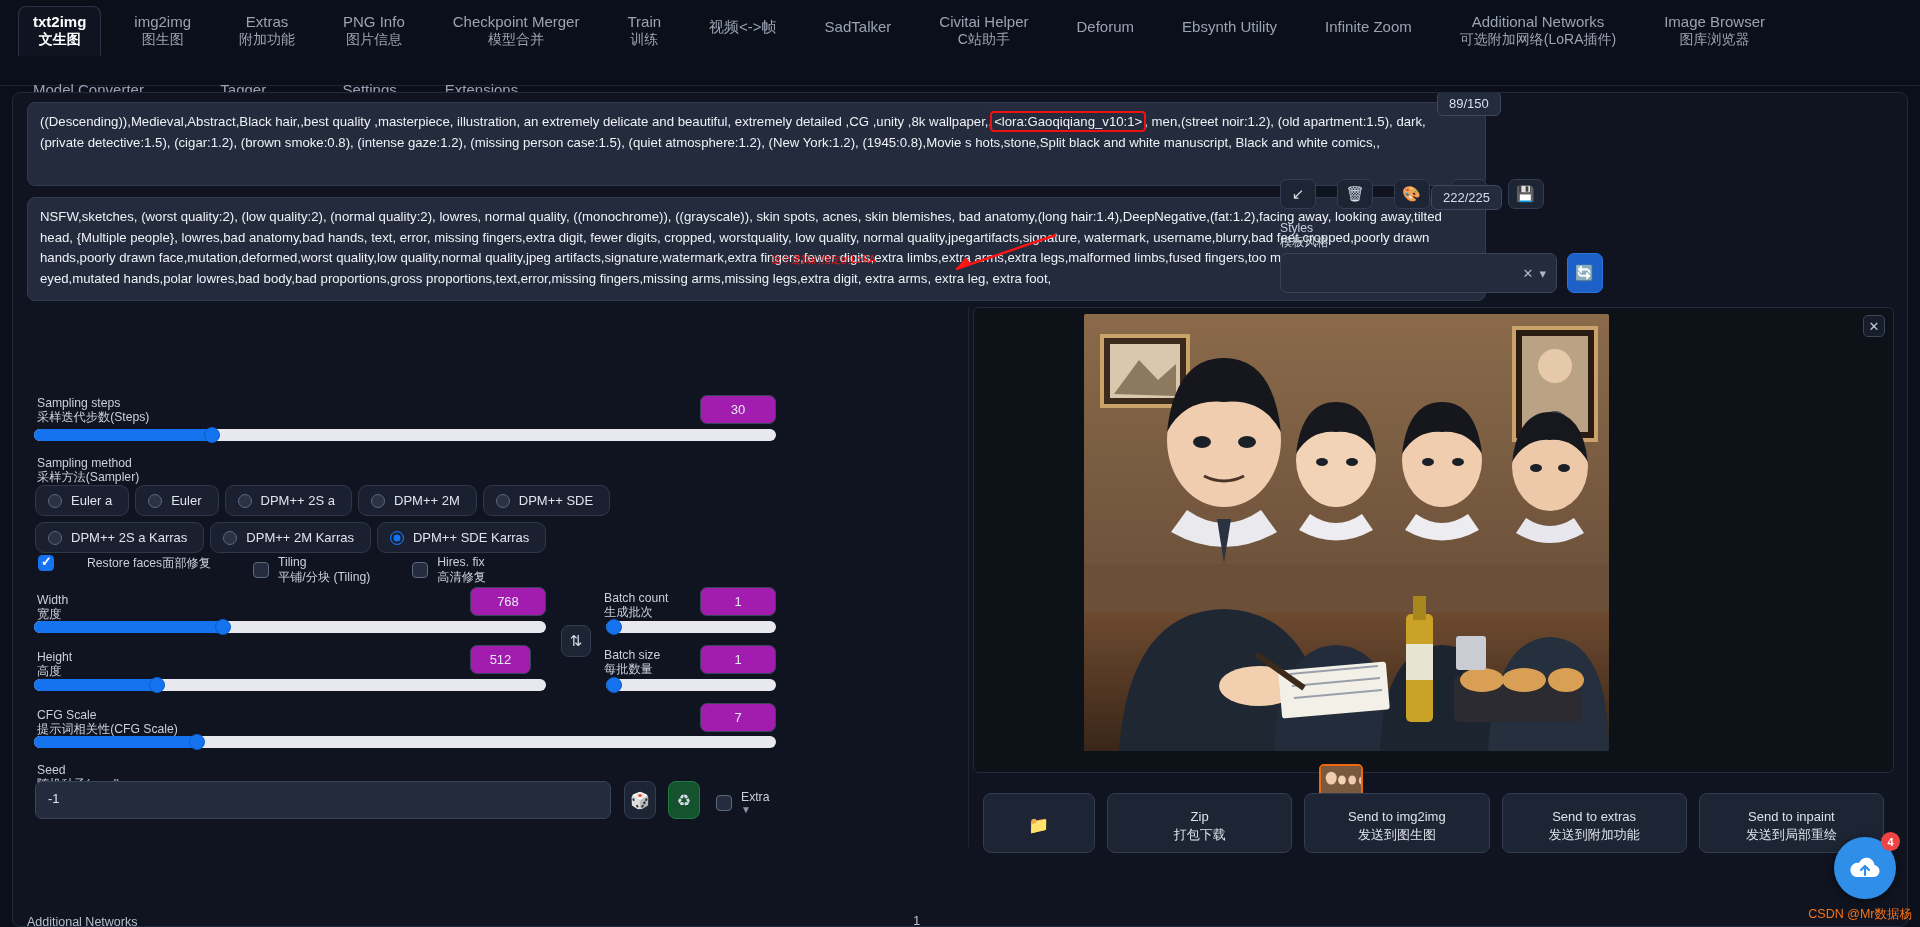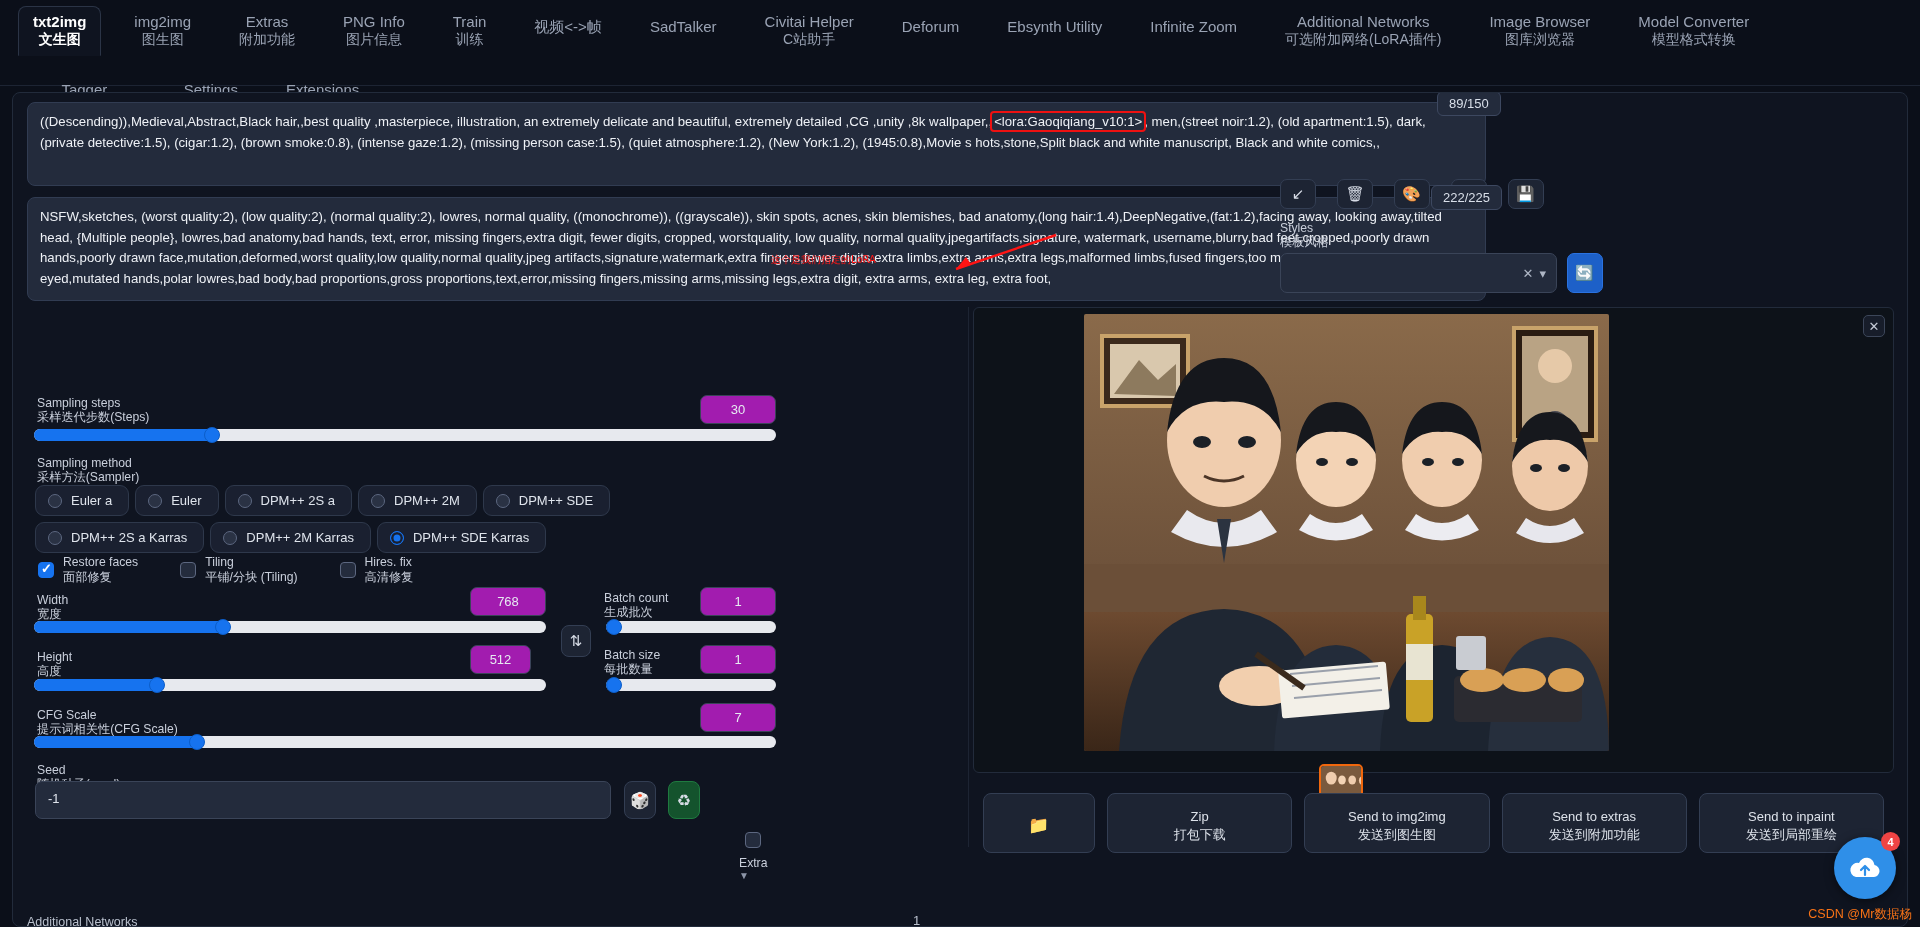--- a/index.html
+++ b/index.html
@@ -223,20 +223,24 @@
       </div>
       <div class="tab">
         <span class="t-en">Extras</span>
         <span class="t-cn">附加功能</span>
       </div>
       <div class="tab">
         <span class="t-en">PNG Info</span>
         <span class="t-cn">图片信息</span>
       </div>
       <div class="tab">
+        <span class="t-en">Checkpoint Merger</span>
+        <span class="t-cn">模型合并</span>
+      </div>
+      <div class="tab">
         <span class="t-en">Train</span>
         <span class="t-cn">训练</span>
       </div>
       <div class="tab">
         <span class="t-en">视频&lt;-&gt;帧</span>
       </div>
       <div class="tab">
         <span class="t-en">SadTalker</span>
       </div>
       <div class="tab">
@@ -343,21 +347,21 @@
           </div>
           <div class="radio sel">
             <span class="dot"></span>
             <span>DPM++ SDE Karras</span>
           </div>
         </div>
 
       <div style="position:absolute;left:25px;top:462px;display:flex;gap:42px;align-items:flex-start;" id="chk-row">
           <div class="chk on">
             <span class="box"></span>
-            <span style="display: flex; flex-direction: column; line-height: 1.2;">
+            <span style="display: flex; flex-direction: row; line-height: 1.2; margin-left: 24px;">
               <span>Restore faces</span>
               <span>面部修复</span>
             </span>
           </div>
           <div class="chk">
             <span class="box"></span>
             <span style="display: flex; flex-direction: column; line-height: 1.2;">
               <span>Tiling</span>
               <span>平铺/分块 (Tiling)</span>
             </span>
@@ -423,21 +427,21 @@
         <div class="knob" id="cfg-knob" style="left: 155.24px;"></div>
       </div>
 
       <div class="lbl" style="position:absolute;left:24px;top:670px;">
         <span>Seed</span>
         <span class="cn">随机种子(seed)</span>
       </div>
       <div class="textinput" style="left:22px;top:688px;width:576px;height:38px;">-1</div>
       <div class="iconbtn" style="left:611px;top:688px;width:32px;height:38px;font-size:16px;">🎲</div>
       <div class="iconbtn" style="left:655px;top:688px;width:32px;height:38px;font-size:16px;background:#14532d;border-color:#1f7a40;">♻</div>
-      <div class="chk" style="position:absolute;left:726px;top:698px;flex-direction:column;margin-top:41px;">
+      <div class="chk" style="position:absolute;left:703px;top:698px;flex-direction:row;">
         <span class="box"></span>
         <span style="display:flex;flex-direction:column;line-height:1.1;">
           <span>Extra</span>
           <span style="font-size:10px;color:#8d96a8;">▼</span>
         </span>
       </div>
 
       <div class="addnet-hint">Additional Networks</div>
       <div class="addnet-num">1</div>
     </div>

